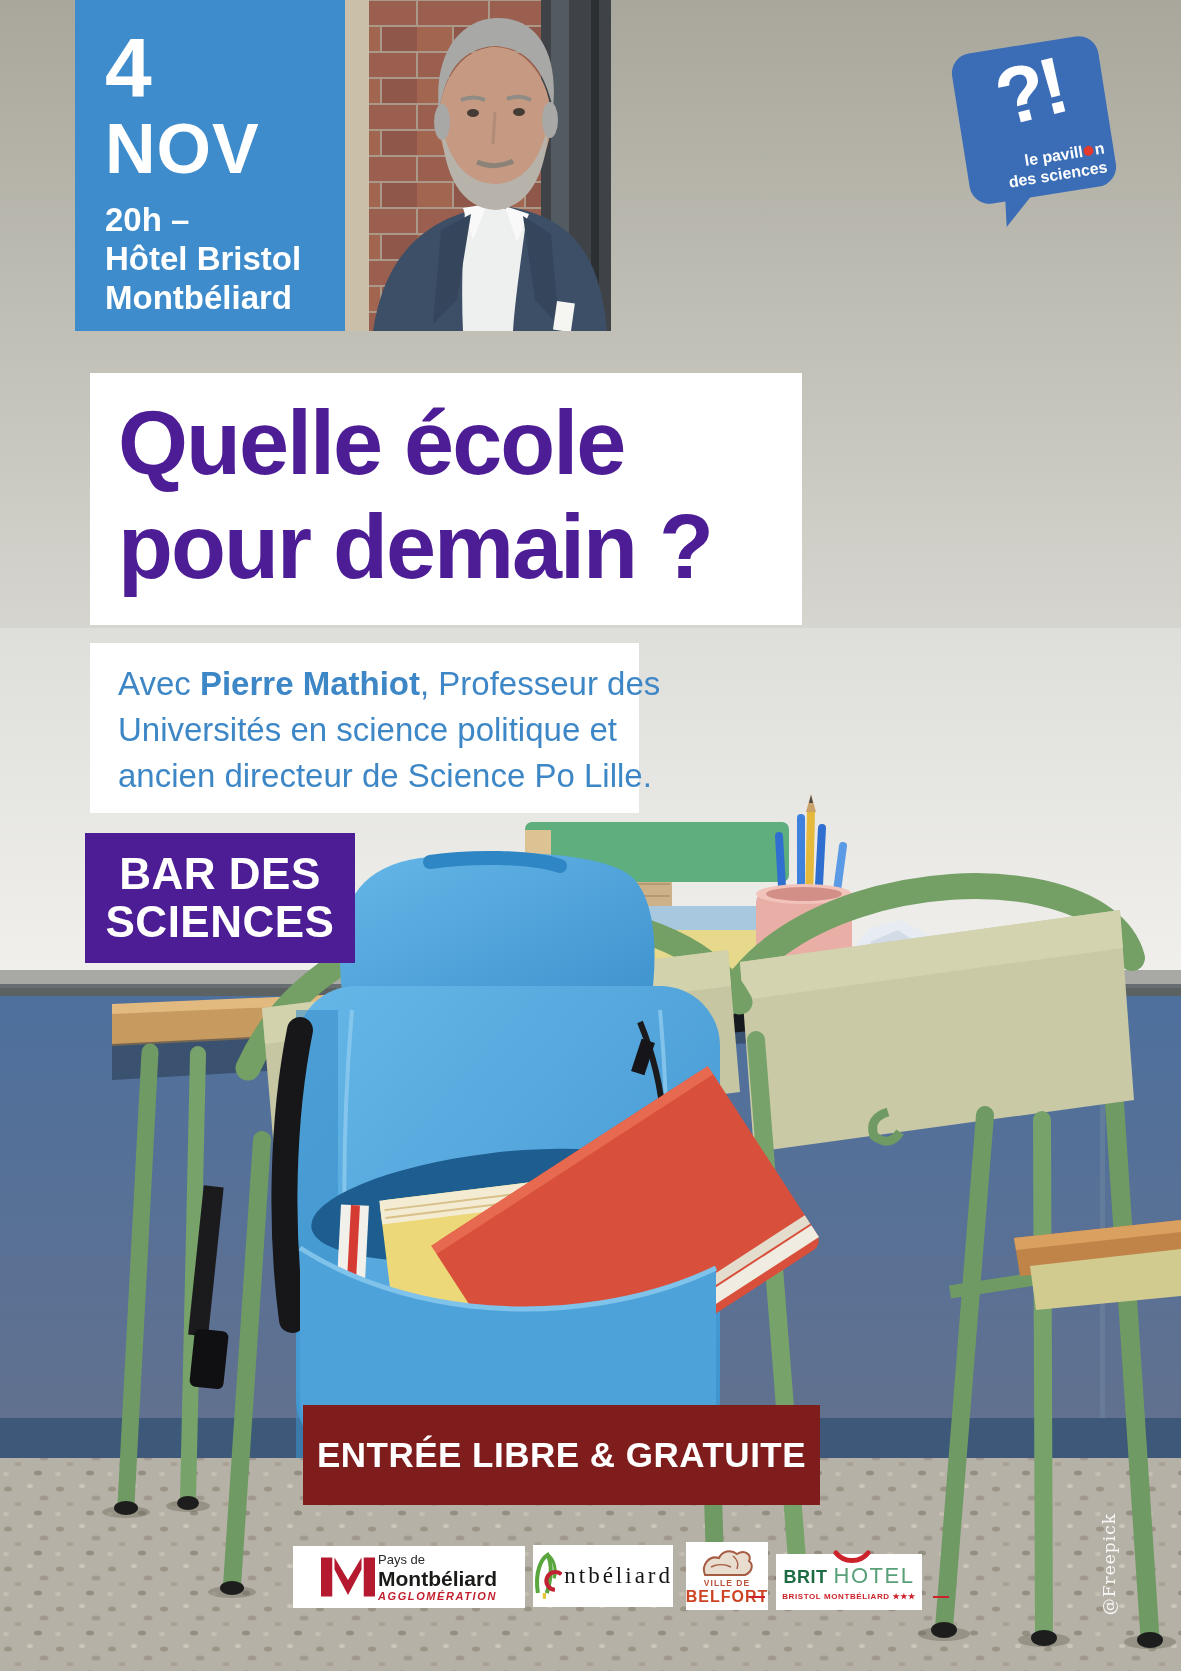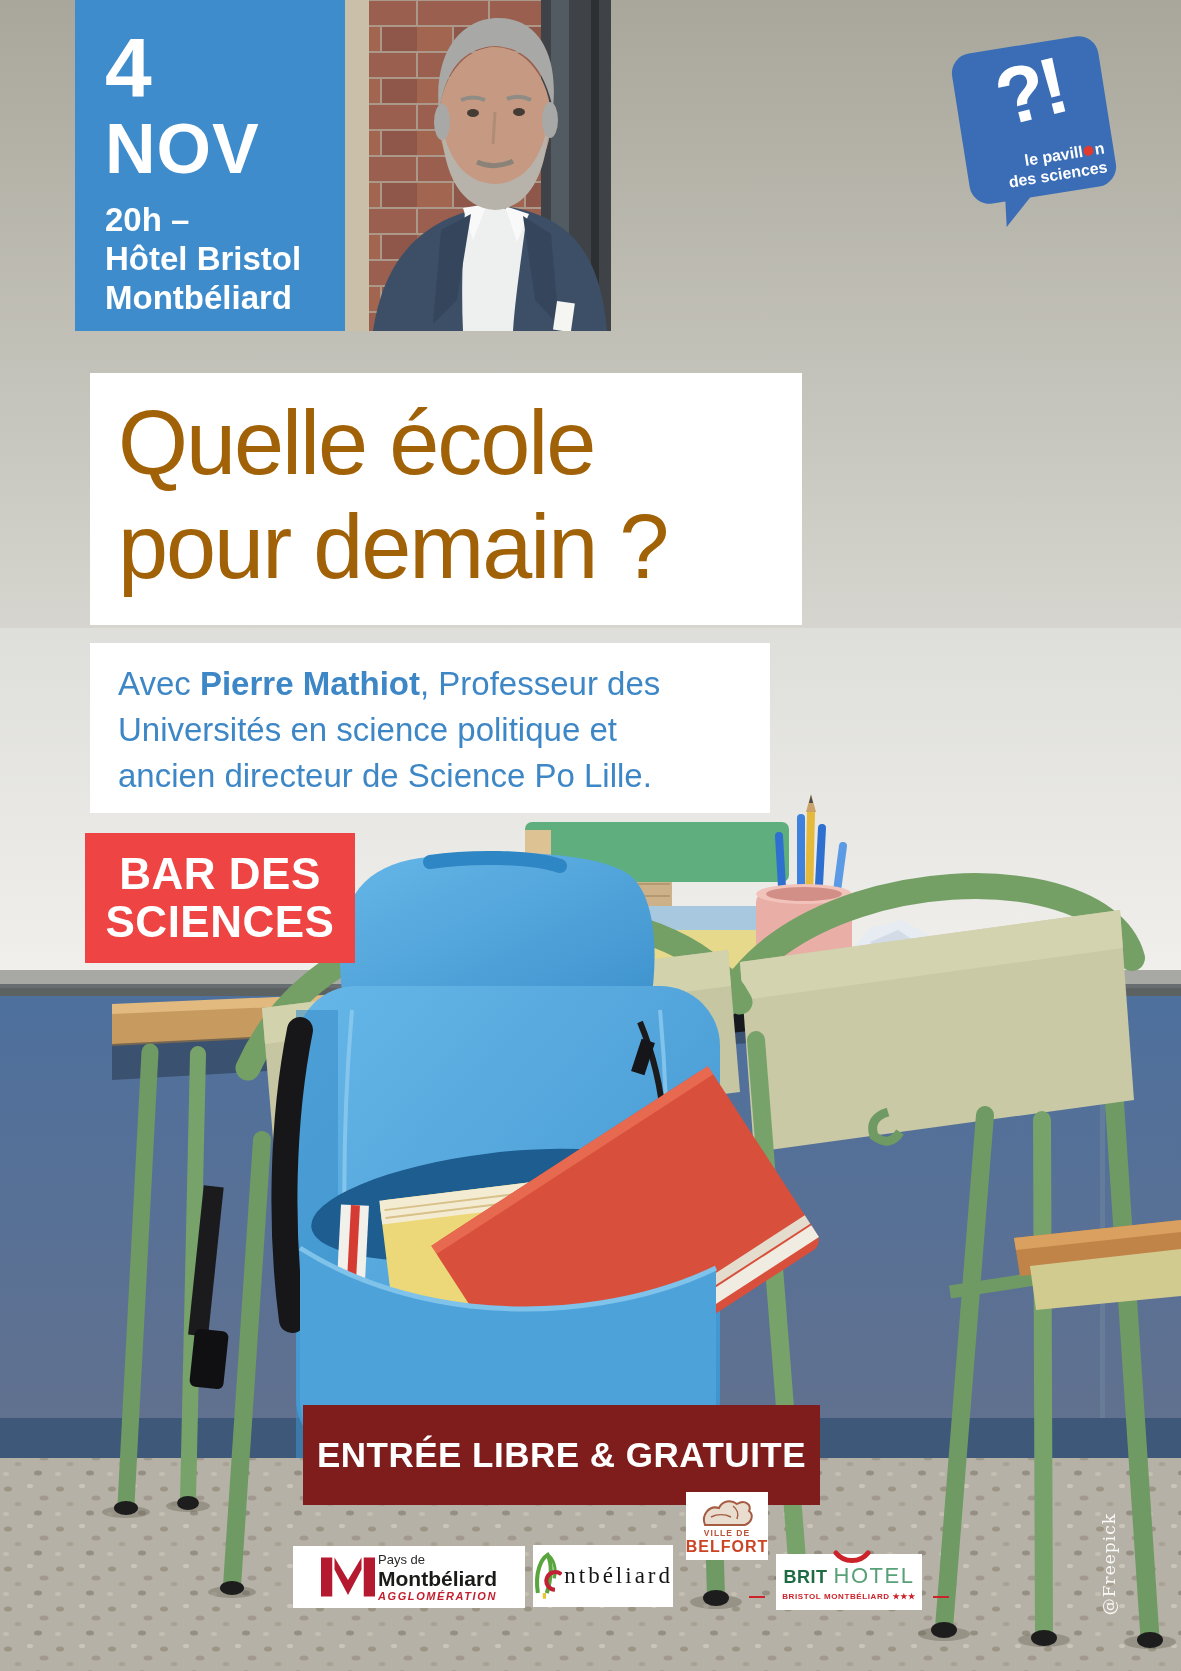--- a/index.html
+++ b/index.html
@@ -20,45 +20,45 @@
 
   
   .pavillon { left:960px; top:44px; width:148px; height:152px; background:#3a6db6; border-radius:20px; transform:rotate(-9deg); }
   .pavillon-glyphs { text-align:center; color:#fff; font-size:80px; font-weight:bold; letter-spacing:-5px; line-height:96px; transform:rotate(-5deg); }
   .pavillon-text { position:absolute; right:9px; bottom:9px; text-align:right; color:#fff; font-weight:bold; font-size:16px; line-height:18.5px; white-space:nowrap; }
   .pavillon-dot { display:inline-block; width:10px; height:10px; border-radius:50%; background:#e23a2e; margin:0 1px; }
   .pavillon-tail { position:absolute; left:32px; bottom:-27px; width:0; height:0; border-top:34px solid #3a6db6; border-right:30px solid transparent; transform:rotate(6deg); }
 
   
   .title-box { left:90px; top:373px; width:712px; height:252px; background:#fff; padding:18px 0 0 28px; }
-  .title-line { color:#a16207; font-weight:normal; font-size:90px; line-height:104px; letter-spacing:-2px; white-space:nowrap; }
-
-  
-  .subtitle-box { left:90px; top:643px; width:680px; height:170px; background:#fff; padding:18px 0 0 28px; color:#3e87c6; }
+  .title-line { color:#4c1d95; font-weight:bold; font-size:90px; line-height:104px; letter-spacing:-2px; white-space:nowrap; }
+
+  
+  .subtitle-box { left:90px; top:643px; width:549px; height:170px; background:#fff; padding:18px 0 0 28px; color:#3e87c6; }
   .subtitle-line { font-size:33px; line-height:46px; white-space:nowrap; }
   .subtitle-line .strong { font-weight:bold; }
 
   
-  .bar-box { left:85px; top:833px; width:270px; height:130px; background:#ef4444; color:#fff; text-align:center; padding-top:17px; }
+  .bar-box { left:85px; top:833px; width:270px; height:130px; background:#4c1d95; color:#fff; text-align:center; padding-top:17px; }
   .bar-line { font-size:44px; font-weight:bold; line-height:48px; letter-spacing:0.5px; }
 
   
   .banner { left:303px; top:1405px; width:517px; height:100px; background:#7f1d1d; text-align:center; }
   .banner-text { color:#fff; font-size:35px; font-weight:bold; letter-spacing:0.5px; line-height:100px; white-space:nowrap; }
 
   
   .partner { position:absolute; background:#fff; display:flex; align-items:center; justify-content:center; }
   .partner-pma { left:293px; top:1546px; width:232px; height:62px; gap:3px; }
   .pma-text { display:flex; flex-direction:column; line-height:1; }
   .pma-top { font-size:13px; color:#2a2a28; margin-bottom:2px; }
   .pma-main { font-size:21px; font-weight:bold; color:#1a1a18; margin-bottom:2px; }
   .pma-sub { font-size:11px; font-weight:bold; color:#c11f2e; letter-spacing:1.6px;font-style:italic; }
   .partner-city { left:533px; top:1545px; width:140px; height:62px; gap:2px; }
   .city-main { font-family:"Liberation Serif", serif; font-size:23px; color:#141414; letter-spacing:3px; }
-  .partner-belfort { left:686px; top:1492px; width:82px; height:68px; flex-direction:column; padding-top:0; }
+  .partner-belfort { left:686px; top:1542px; width:82px; height:68px; flex-direction:column; padding-top:0; }
   .belfort-top { font-size:8.5px; font-weight:bold; color:#b8543a; letter-spacing:1px; margin-top:1px; }
   .belfort-main { font-size:16px; font-weight:bold; color:#cc4423; letter-spacing:1px; }
   .partner-brit { left:776px; top:1554px; width:146px; height:56px; flex-direction:column; }
   .brit-row { display:flex; align-items:baseline; gap:6px; position:relative; }
   .brit-smile { position:absolute; left:48px; top:-13px; }
   .brit-strong { font-size:18px; font-weight:bold; color:#1d6b43; letter-spacing:0.5px; }
   .brit-light { font-size:22px; font-weight:normal; color:#58a077; letter-spacing:1.5px; }
   .brit-subrow { display:flex; align-items:center; gap:17px; margin-top:3px; }
   .brit-dash { width:16px; height:2px; background:#cc2229; }
   .brit-sub { font-size:8px; font-weight:bold; color:#cc2229; letter-spacing:0.6px; white-space:nowrap; }

